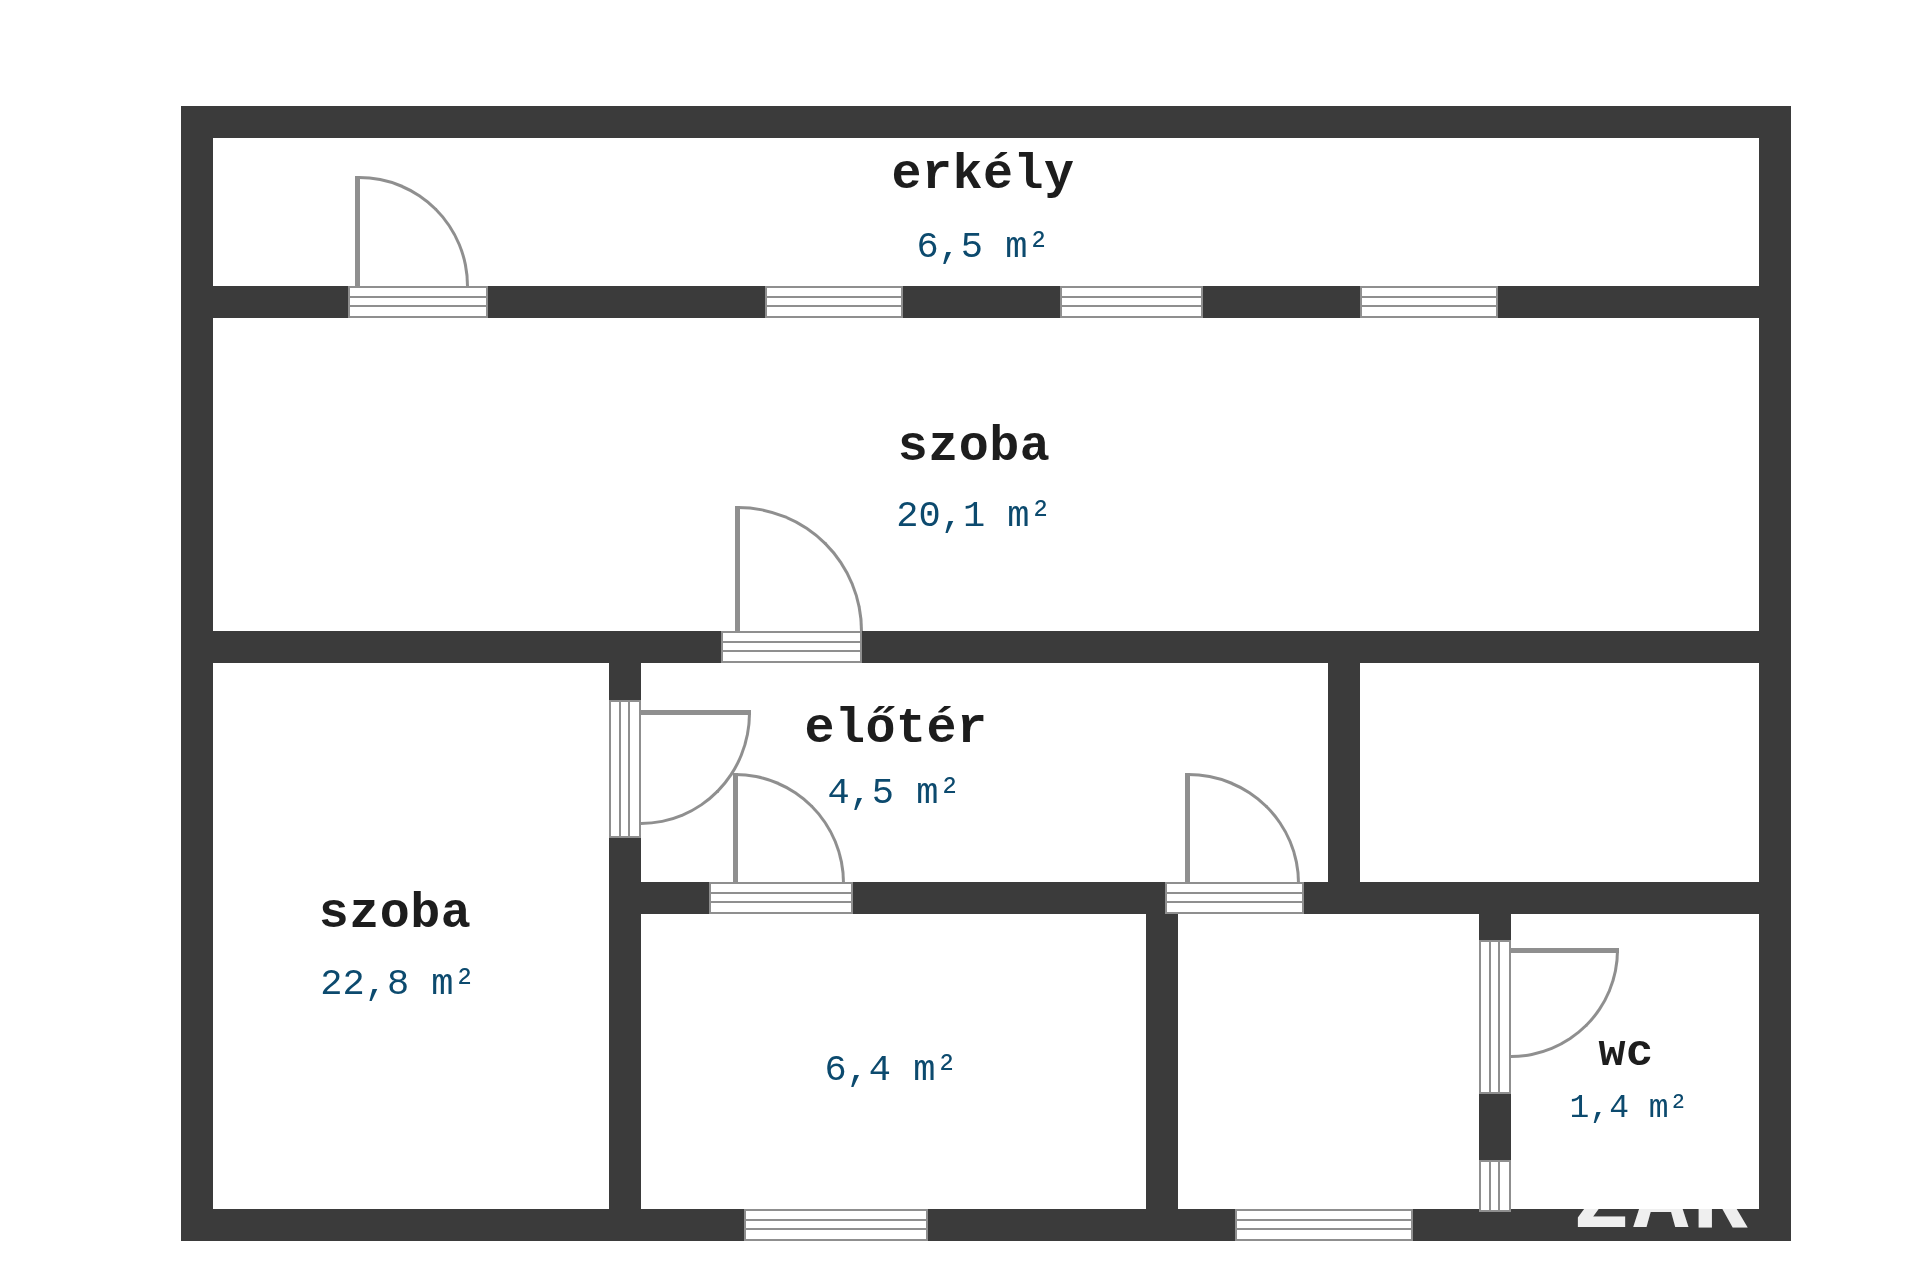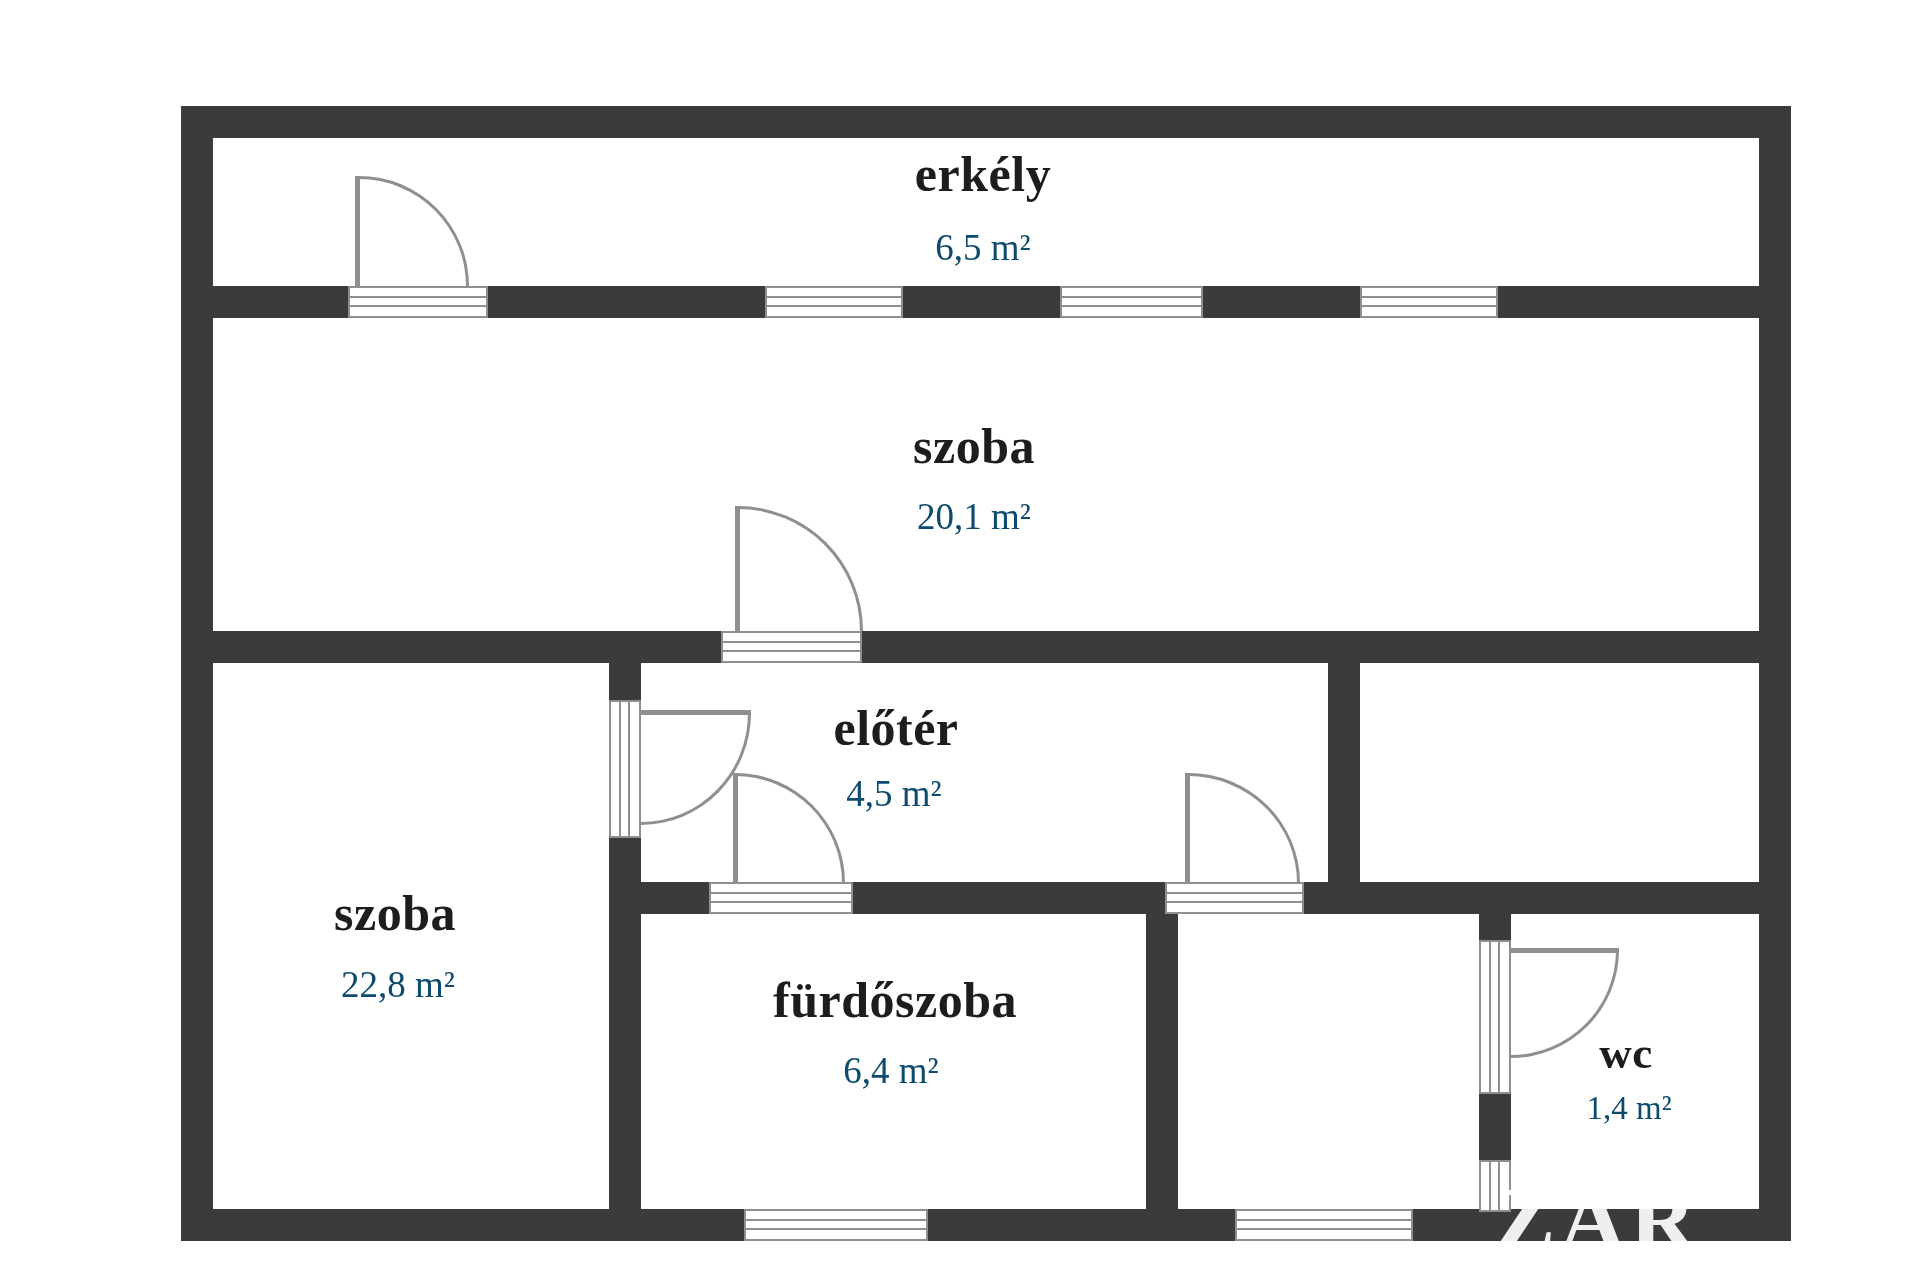--- a/index.html
+++ b/index.html
@@ -1,19 +1,19 @@
 <!DOCTYPE html>
 <html><head>
 <meta charset="utf-8">
 <style>
   html,body { margin:0; padding:0; background:#ffffff; }
   .canvas {
     position:relative; width:1920px; height:1280px;
     background:#ffffff; overflow:hidden;
-    font-family:Liberation Serif, serif;
+    font-family:Liberation Mono, monospace;
   }
   .wall { position:absolute; background:#3b3b3b; }
   
   .win { position:absolute; background:#ffffff; border:2px solid #8f8f8f; box-sizing:border-box; }
   .win-h::before, .win-h::after {
     content:""; position:absolute; left:0; right:0; height:2px; background:#8f8f8f;
   }
   .win-h::before { top:30%; }
   .win-h::after  { top:62%; }
   .win-v::before, .win-v::after {
@@ -26,23 +26,23 @@
   .arc-ne { border-top-width:3px; border-right-width:3px; border-top-right-radius:100%; }
   .arc-se { border-bottom-width:3px; border-right-width:3px; border-bottom-right-radius:100%; }
   .leaf { position:absolute; background:#8f8f8f; }
   
   .room-label { position:absolute; transform:translate(-50%,-50%); white-space:nowrap; text-align:center; }
   .room-name { font-size:50px; font-weight:600; color:#1d1d1d; letter-spacing:0.5px; }
   .room-area { font-size:37px; font-weight:500; color:#0c4a6e; }
   .room-name.small { font-size:45px; }
   .room-area.small { font-size:33px; }
   .watermark {
-    position:absolute; left:1494px; top:1150px;
+    position:absolute; left:1574px; top:1150px;
     font-size:92px; font-weight:700; letter-spacing:4px;
-    color:#ffffff; opacity:0.92; z-index:30;margin-top:16px;
+    color:#ffffff; opacity:0.92; z-index:30;
   }
 </style>
 </head>
 <body>
 
 <div class="canvas">
 
   <div class="wall" style="left:181px;  top:106px;  width:1610px; height:32px;"></div>
   <div class="wall" style="left:181px;  top:1209px; width:1610px; height:32px;"></div>
   <div class="wall" style="left:181px;  top:106px;  width:32px;   height:1135px;"></div>
@@ -98,21 +98,20 @@
   <div class="room-label room-name" style="left:974px;  top:446px;">szoba</div>
   <div class="room-label room-area" style="left:974px;  top:516px;">20,1 m²</div>
 
   <div class="room-label room-name" style="left:896px;  top:728px;">előtér</div>
   <div class="room-label room-area" style="left:894px;  top:793px;">4,5 m²</div>
 
 
   <div class="room-label room-name" style="left:395px;  top:913px;">szoba</div>
   <div class="room-label room-area" style="left:398px;  top:984px;">22,8 m²</div>
 
-  <div class="room-label room-name" style="left:895px;  top:1000px;">fürdőszoba</div>
   <div class="room-label room-area" style="left:891px;  top:1070px;">6,4 m²</div>
 
   <div class="room-label room-name small" style="left:1626px; top:1053px;text-align:center;">wc</div>
   <div class="room-label room-area small" style="left:1629px; top:1108px;">1,4 m²</div>
 
   <div class="watermark">ZAR</div>
 
 </div>
 
 </body></html>

